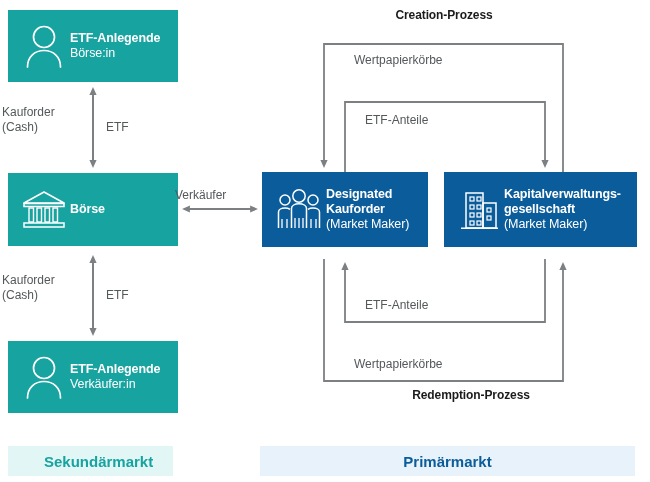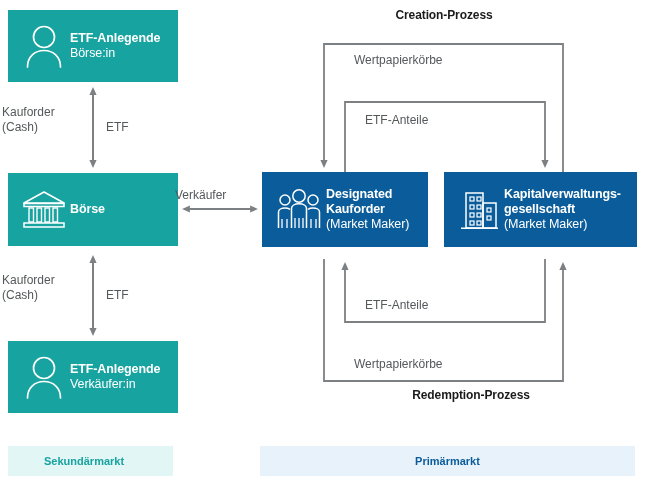--- a/index.html
+++ b/index.html
@@ -87,21 +87,21 @@
     white-space: nowrap;
   }
 
   
   .market-chip {
     position: absolute;
     box-sizing: border-box;
     display: flex;
     align-items: center;
     font-weight: bold;
-    font-size: 11px;
+    font-size: 15px;
     letter-spacing: 0px;
   }
   .chip-secondary {
     background: #e2f6f5;
     color: #17a3a0;
     justify-content: flex-start;
     padding-left: 36px;
   }
   .chip-primary {
     background: #e8f2fa;

